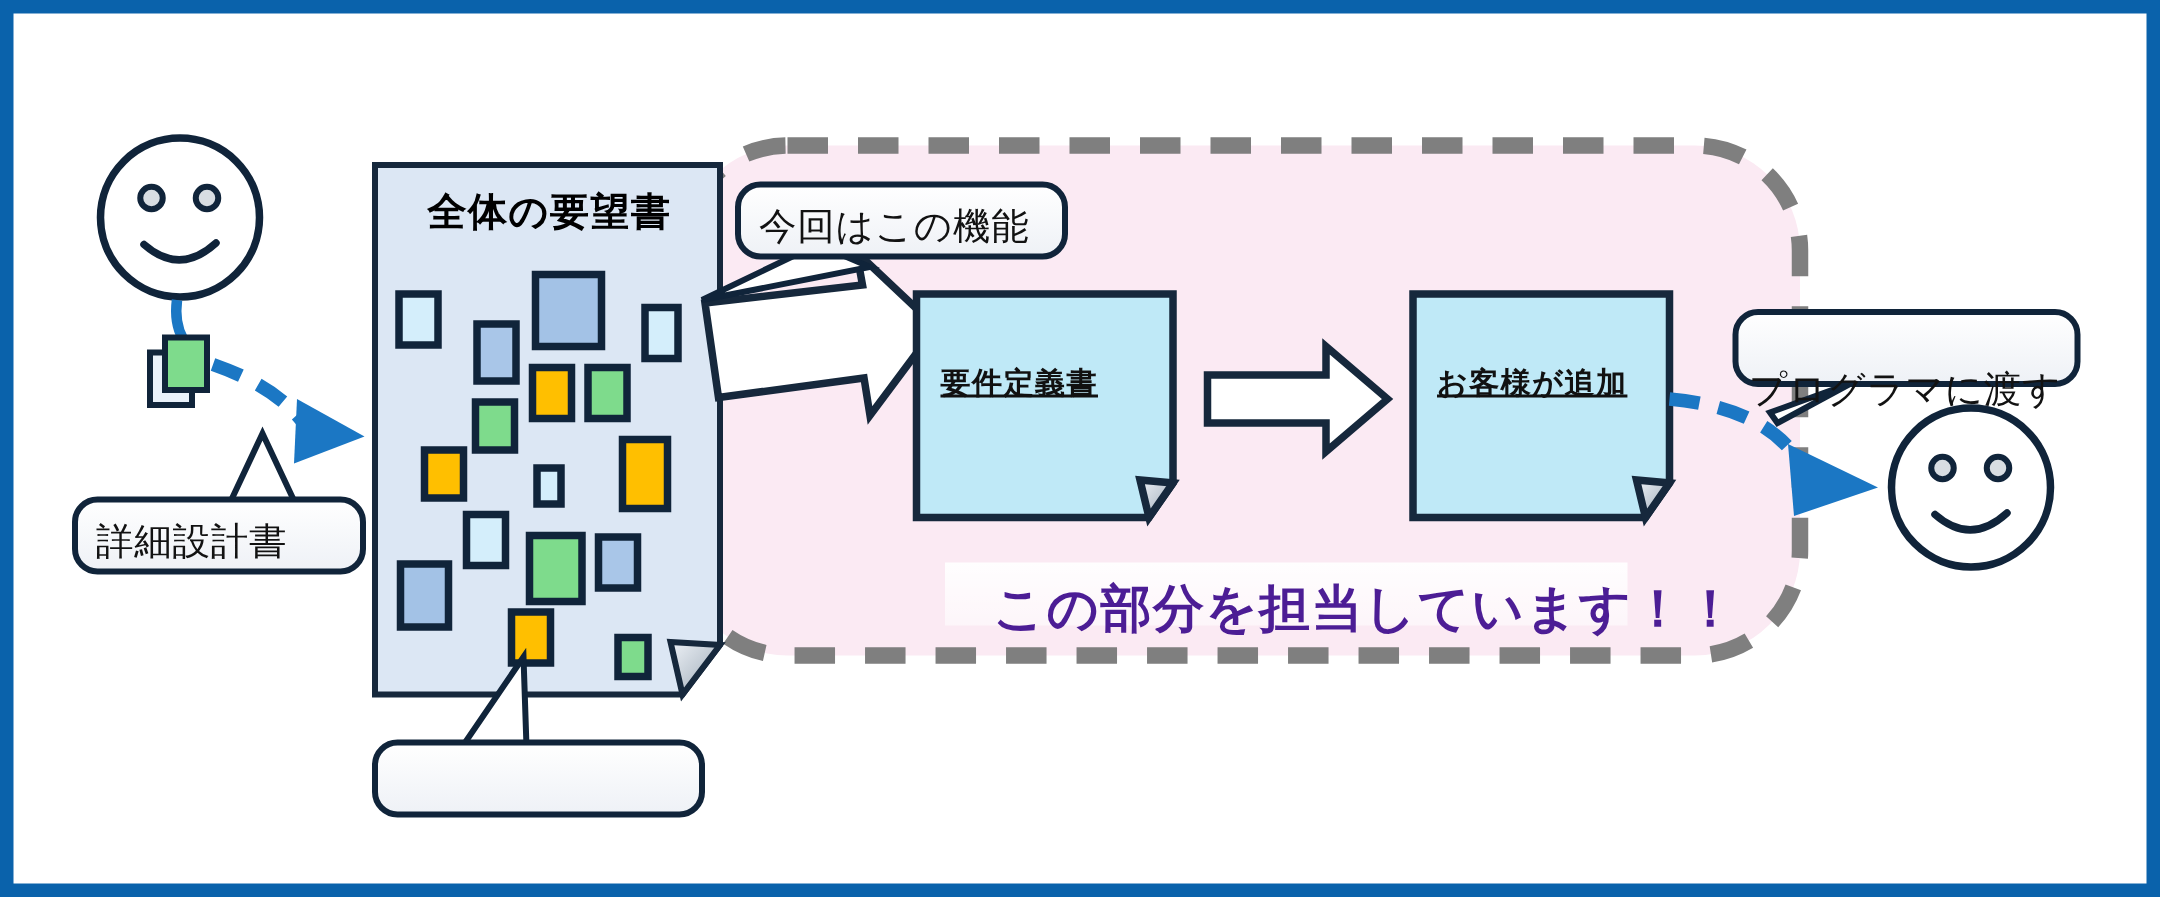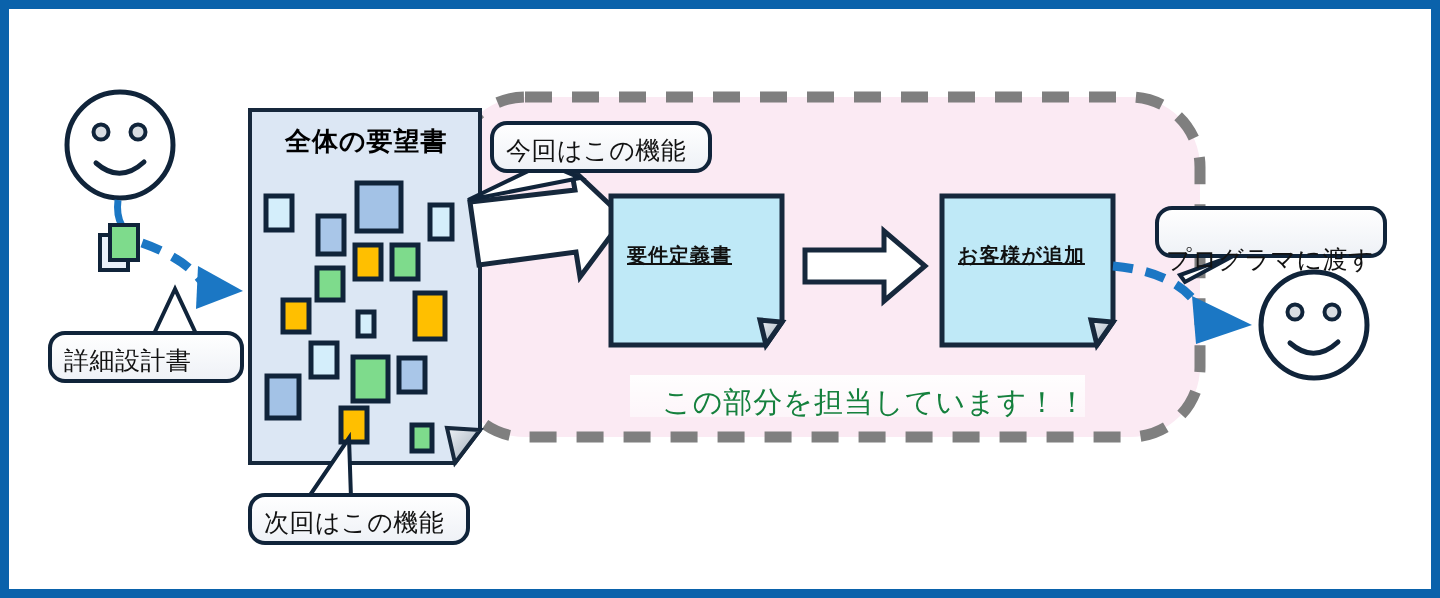--- a/index.html
+++ b/index.html
@@ -49,23 +49,23 @@
     letter-spacing: 1px;
     text-decoration: underline;
   }
   .sheet-title {
     font-size: 26px;
     font-weight: 700;
     color: #000000;
     letter-spacing: 1px;
   }
   .banner-text {
-    font-size: 29px;
-    font-weight: 400;
-    color: #15803d;
+    font-size: 34px;
+    font-weight: 700;
+    color: #4c1d95;
     letter-spacing: 1px;
   }
 </style>
 </head>
 <body>
 
 <div id="canvas">
 
   <svg class="layer" id="svg-scene" viewBox="0 0 1440 598">
     <defs>
@@ -186,18 +186,17 @@
   <div class="txt doc-text" style="left:627px; top:242px;">要件定義書</div>
 
   <div class="txt doc-text" style="left:958px; top:242px;">お客様が追加</div>
 
   <div class="txt banner-text" style="left:662px; top:383px;">この部分を担当しています！！</div>
 
   <div class="txt callout-text" style="left:64px; top:344px;">詳細設計書</div>
 
   <div class="txt callout-text" style="left:506px; top:134px;text-align:center;">今回はこの機能</div>
 
-  <div class="txt callout-text" style="left:264px; top:506px;">次回はこの機能</div>
 
   <div class="txt callout-text" style="left:1166px; top:219px;margin-top:24px;">プログラマに渡す</div>
 
   <div id="frame-border"></div>
 </div>
 
 </body></html>

